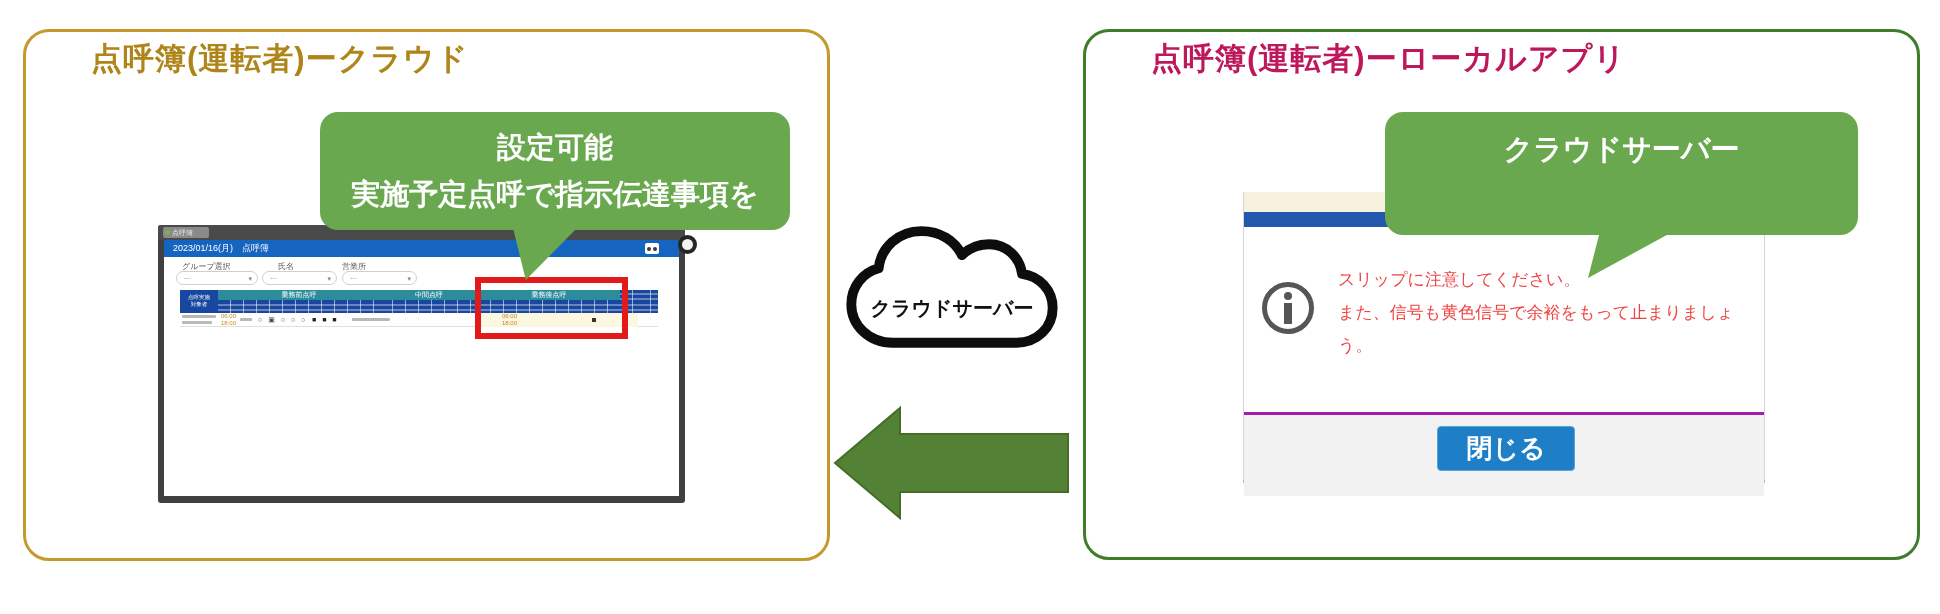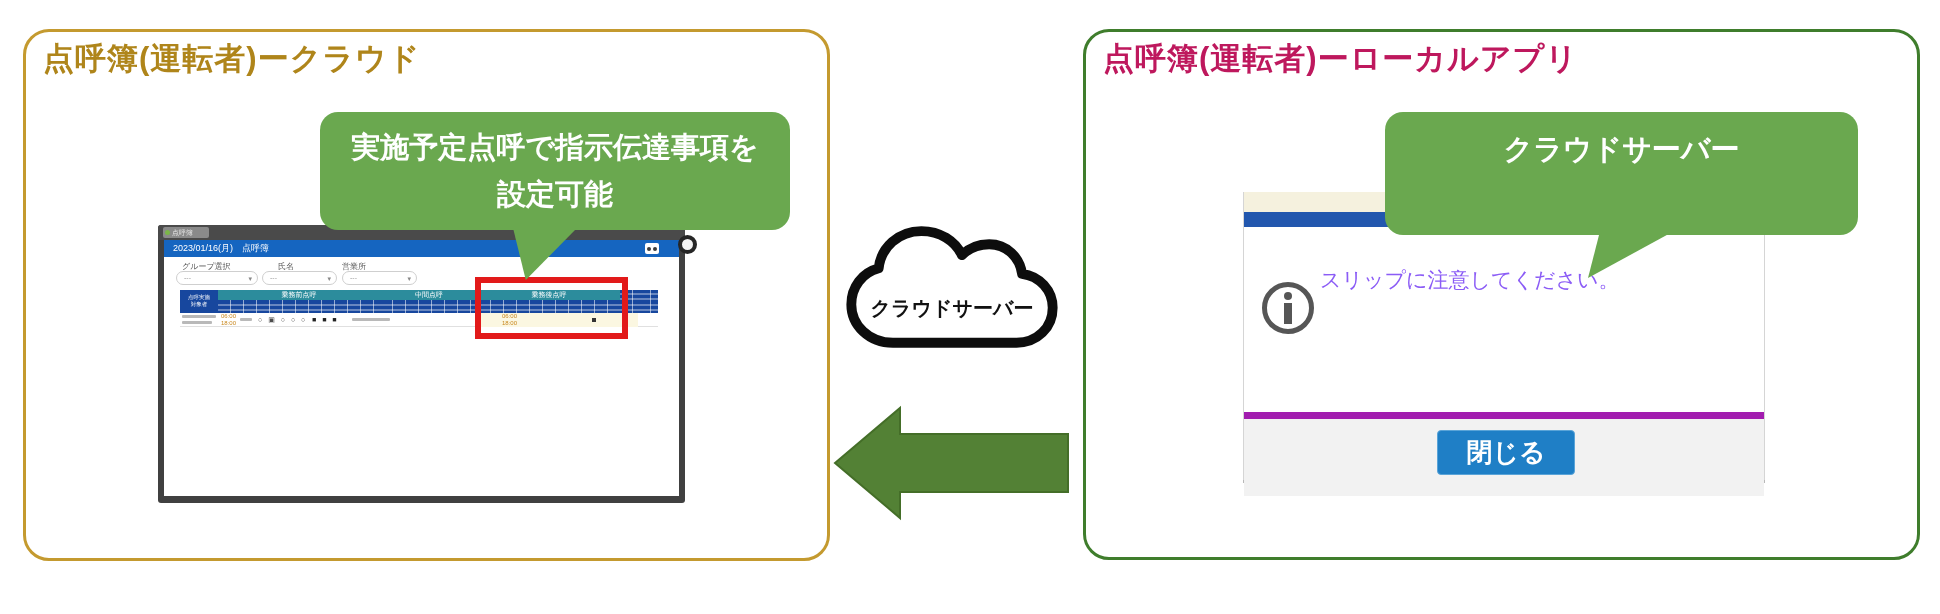--- a/index.html
+++ b/index.html
@@ -3,21 +3,21 @@
 <meta charset="utf-8">
 <style>
   html,body{margin:0;padding:0;background:#ffffff;}
   *{box-sizing:border-box;font-family:"Liberation Sans","DejaVu Sans",sans-serif;}
   #stage{position:relative;width:1940px;height:614px;background:#fff;overflow:hidden;}
 
   
   .panel{position:absolute;border-radius:26px;background:#fff;}
   #left-panel{left:23px;top:29px;width:807px;height:532px;border:3px solid #C49A2F;}
   #right-panel{left:1083px;top:29px;width:837px;height:531px;border:3px solid #3F7D2C;}
-  .panel-title{position:absolute;font-size:31px;font-weight:700;letter-spacing:1px;white-space:nowrap;}
+  .panel-title{position:absolute;font-size:31px;font-weight:700;letter-spacing:1px;white-space:nowrap;margin-left:48px;}
   #left-title{left:43px;top:38px;color:#AF851A;}
   #right-title{left:1103px;top:38px;color:#be185d;}
 
   
   .bubble{position:absolute;background:#6AA84F;border-radius:18px;color:#fff;font-weight:700;
           text-align:center;z-index:30;}
   .bubble .bl{font-size:29px;line-height:47px;white-space:nowrap;}
   #left-bubble{left:320px;top:112px;width:470px;height:118px;padding-top:12px;}
   #right-bubble{left:1385px;top:112px;width:473px;height:123px;padding-top:14px;}
   .tail{position:absolute;background:#6AA84F;z-index:29;}
@@ -73,22 +73,22 @@
 
   
   #dialog{position:absolute;left:1243px;top:192px;width:522px;height:288px;background:#fff;
       border-left:1px solid #d5d5d5;border-right:1px solid #d5d5d5;box-shadow:0 3px 0 rgba(0,0,0,.28);z-index:10;}
   #dialog-cream{position:absolute;left:0;top:0;width:100%;height:20px;background:#F5F1DE;}
   #dialog-bluebar{position:absolute;left:0;top:20px;width:100%;height:15px;background:#2257AE;}
   #dialog-body{position:absolute;left:0;top:35px;width:100%;height:185px;background:#fff;}
   #info-icon{position:absolute;left:18px;top:55px;width:52px;height:52px;border:5px solid #565656;border-radius:50%;}
   #info-icon .idot{position:absolute;left:17px;top:5px;width:8px;height:8px;border-radius:50%;background:#565656;}
   #info-icon .istem{position:absolute;left:17px;top:16px;width:8px;height:21px;background:#565656;}
-  #dialog-msg{position:absolute;left:76px;top:36px;width:414px;font-size:21px;line-height:33px;color:#8b5cf6;}
-  #dialog-footer{position:absolute;left:0;top:220px;width:100%;height:84px;background:#F2F2F2;border-top:7px solid #a21caf;}
+  #dialog-msg{position:absolute;left:94px;top:36px;width:414px;font-size:17px;line-height:33px;color:#ef4444;}
+  #dialog-footer{position:absolute;left:0;top:220px;width:100%;height:84px;background:#F2F2F2;border-top:3px solid #a21caf;}
   #close-btn{position:absolute;left:193px;top:11px;width:138px;height:45px;background:#1F7FC6;border:1px solid #5AA4D8;
       border-radius:4px;color:#fff;font-size:26px;font-weight:700;text-align:center;line-height:43px;cursor:pointer;}
 </style>
 </head>
 <body>
 
 <div id="stage">
 
   <div id="left-panel" class="panel"></div>
   <div id="left-title" class="panel-title">点呼簿(運転者)ークラウド</div>
@@ -155,22 +155,22 @@
             <span class="dot-mark" style="left:114px;top:5px"></span>
           </div>
         </div>
       </div>
     </div>
   </div>
 
   <div id="red-box"></div>
 
   <div id="left-bubble" class="bubble">
+    <div class="bl">設定可能</div>
     <div class="bl">実施予定点呼で指示伝達事項を</div>
-    <div class="bl">設定可能</div>
   </div>
   <div id="left-bubble-tail" class="tail"></div>
 
   <div id="cloud-wrap">
     <svg width="232" height="144" viewBox="0 0 212 128">
       <path d="M52,114 C30,114 14,98 14,79 C14,63 24,50 39,46 C41,27 57,12 78,12
                C95,12 109,21 115,34 C121,28 130,24 140,24 C156,24 168,36 170,51
                C186,53 198,66 198,82 C198,100 184,114 165,114 Z" fill="#ffffff" stroke="#0d0d0d" stroke-width="9" stroke-linejoin="round"></path>
     </svg>
   </div>
@@ -186,20 +186,21 @@
   <div id="dialog">
     <div id="dialog-cream"></div>
     <div id="dialog-bluebar"></div>
     <div id="dialog-body">
       <div id="info-icon">
         <span class="idot"></span>
           <span class="istem"></span>
       </div>
       <div id="dialog-msg">
         <div>スリップに注意してください。</div>
+        <div>また、信号も黄色信号で余裕をもって止まりましょう。</div>
       </div>
     </div>
     <div id="dialog-footer">
       <div id="close-btn">閉じる</div>
     </div>
   </div>
 
   <div id="right-bubble" class="bubble">
     <div class="bl">クラウドサーバー</div>
   </div>

